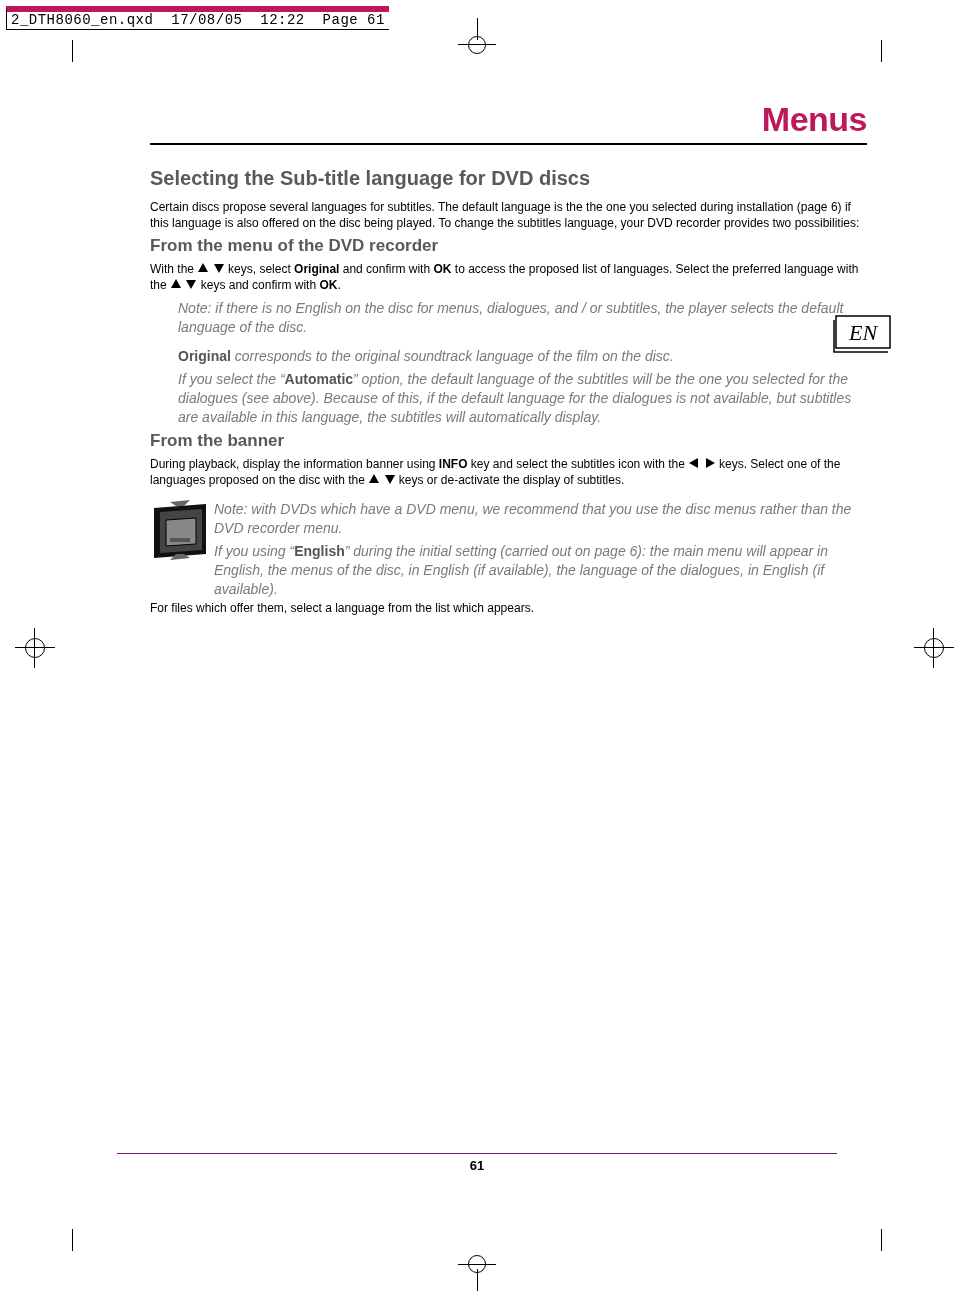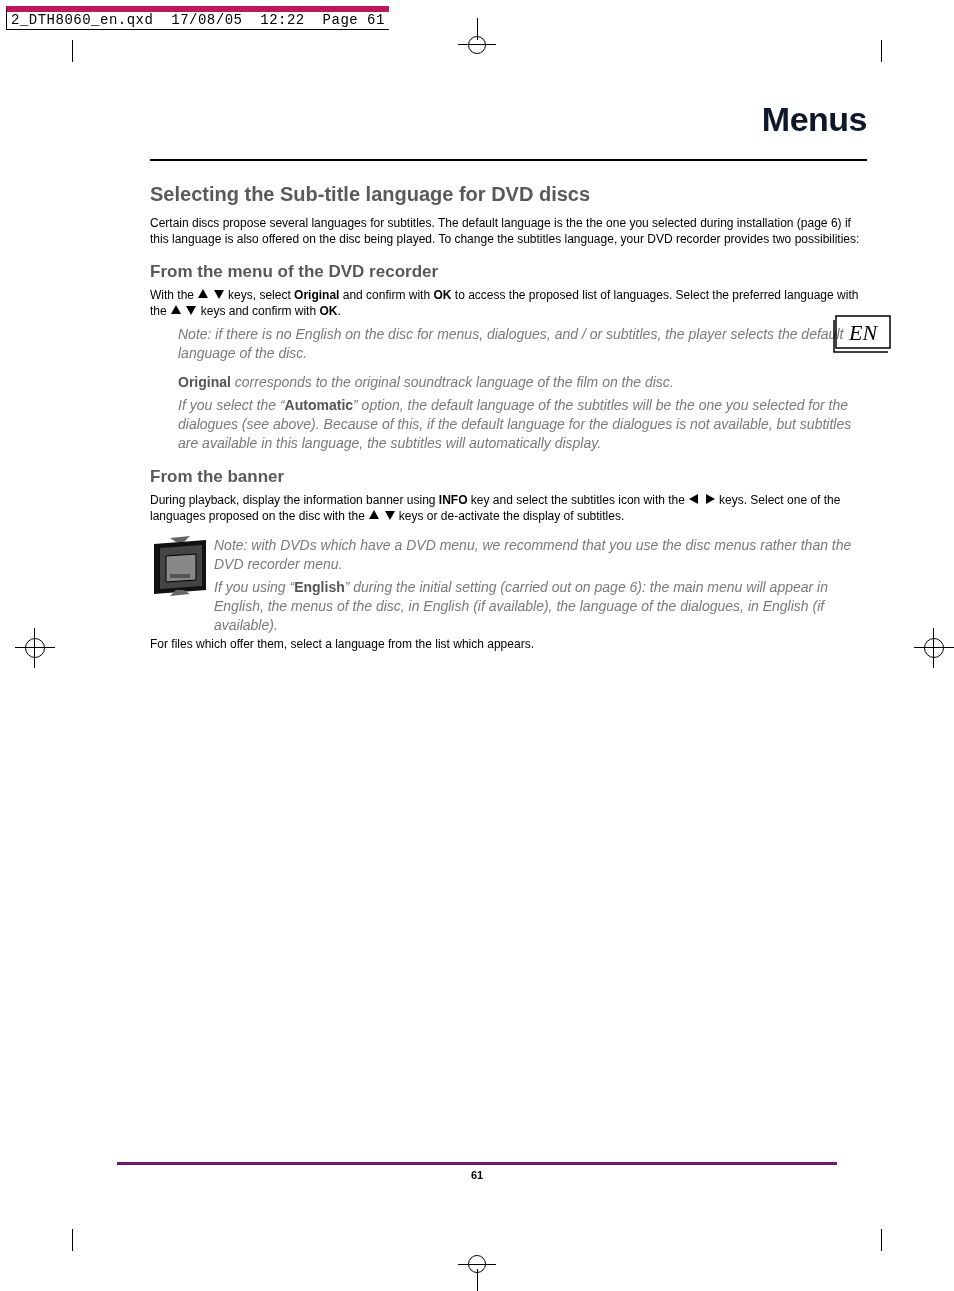--- a/index.html
+++ b/index.html
@@ -63,37 +63,37 @@
   .trim-bl { position:absolute; left:0; bottom:0; width:1px; height:22px; background:#000;}
   .trim-br { position:absolute; right:0; bottom:0; width:1px; height:22px; background:#000;}
   .content {
     position: absolute;
     top: 60px; left: 78px; right: 15px;
   }
   .chapter-title {
     text-align: right;
     font-size: 34px;
     font-weight: 800;
-    color: #0f172a;
+    color: #be185d;
     border-bottom: 2px solid #000;
-    padding-bottom: 20px;
+    padding-bottom: 4px;
     margin-bottom: 22px;
     letter-spacing: -0.5px;
   }
   .h2 {
     font-size: 20px;
     font-weight: 700;
     color: #595959;
     margin-bottom: 10px;
   }
   .h3 {
     font-size: 17px;
     font-weight: 700;
     color: #595959;
-    margin-top: 14px;
+    margin-top: 4px;
     margin-bottom: 6px;
   }
   .body {
     font-size: 12px;
     line-height: 1.32;
     margin-bottom: 4px;
   }
   .note {
     font-size: 14px;
     font-style: italic;
@@ -112,24 +112,24 @@
     width: 60px; height: 68px;
     flex-shrink: 0;
     position:relative;
   }
   .icon-box svg { width:100%; height:100%; }
   .page-number {
     position:absolute;
     bottom: 70px; left:0; right:0;
     text-align:center;
     font-weight: 700;
-    font-size: 11px;
-    border-top: 3px solid #701a75;
+    font-size: 13px;
+    border-top: 1px solid #701a75;
     width: 720px;
-    margin: 0 auto;
+    margin: 8px auto;
     padding-top: 4px;
   }
   .tri { display:inline-block; vertical-align: -1px;}
   .tri svg { width:12px; height:12px; }
   .bold { font-weight: 700; }
   .en-badge {
     position:absolute;
     top: 310px; right: 60px;
     width: 62px; height: 46px;
     pointer-events:none;

